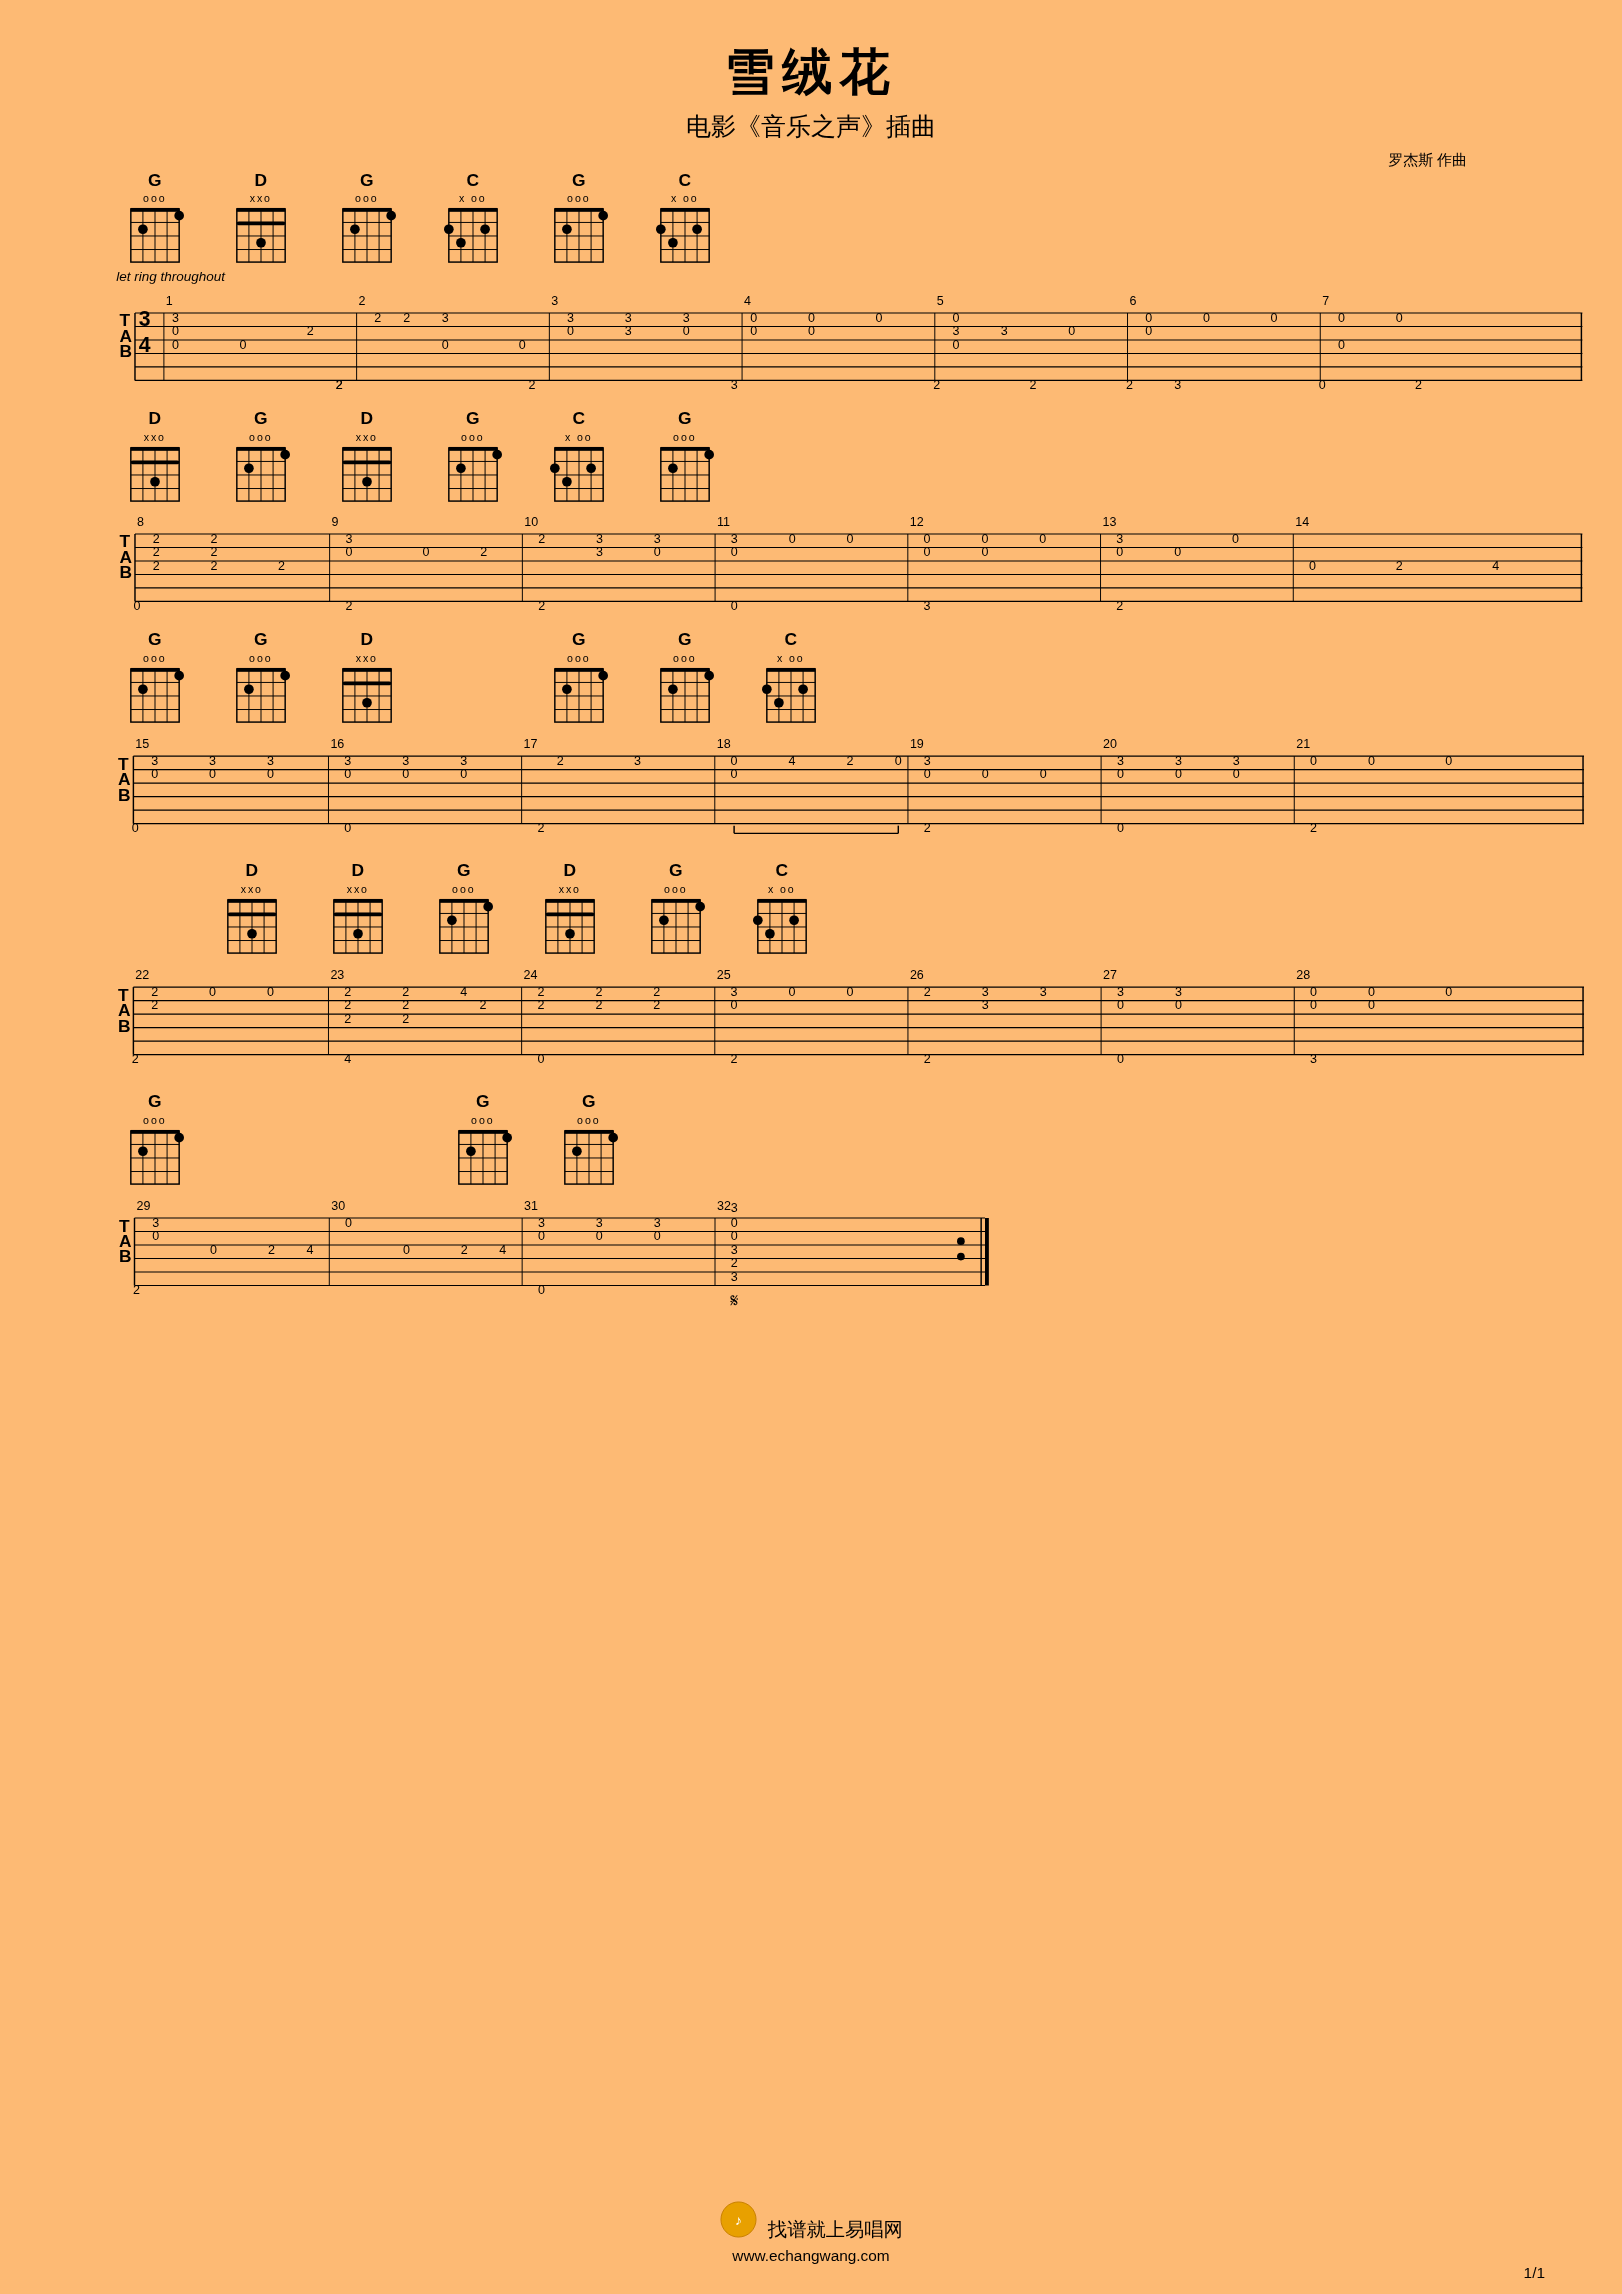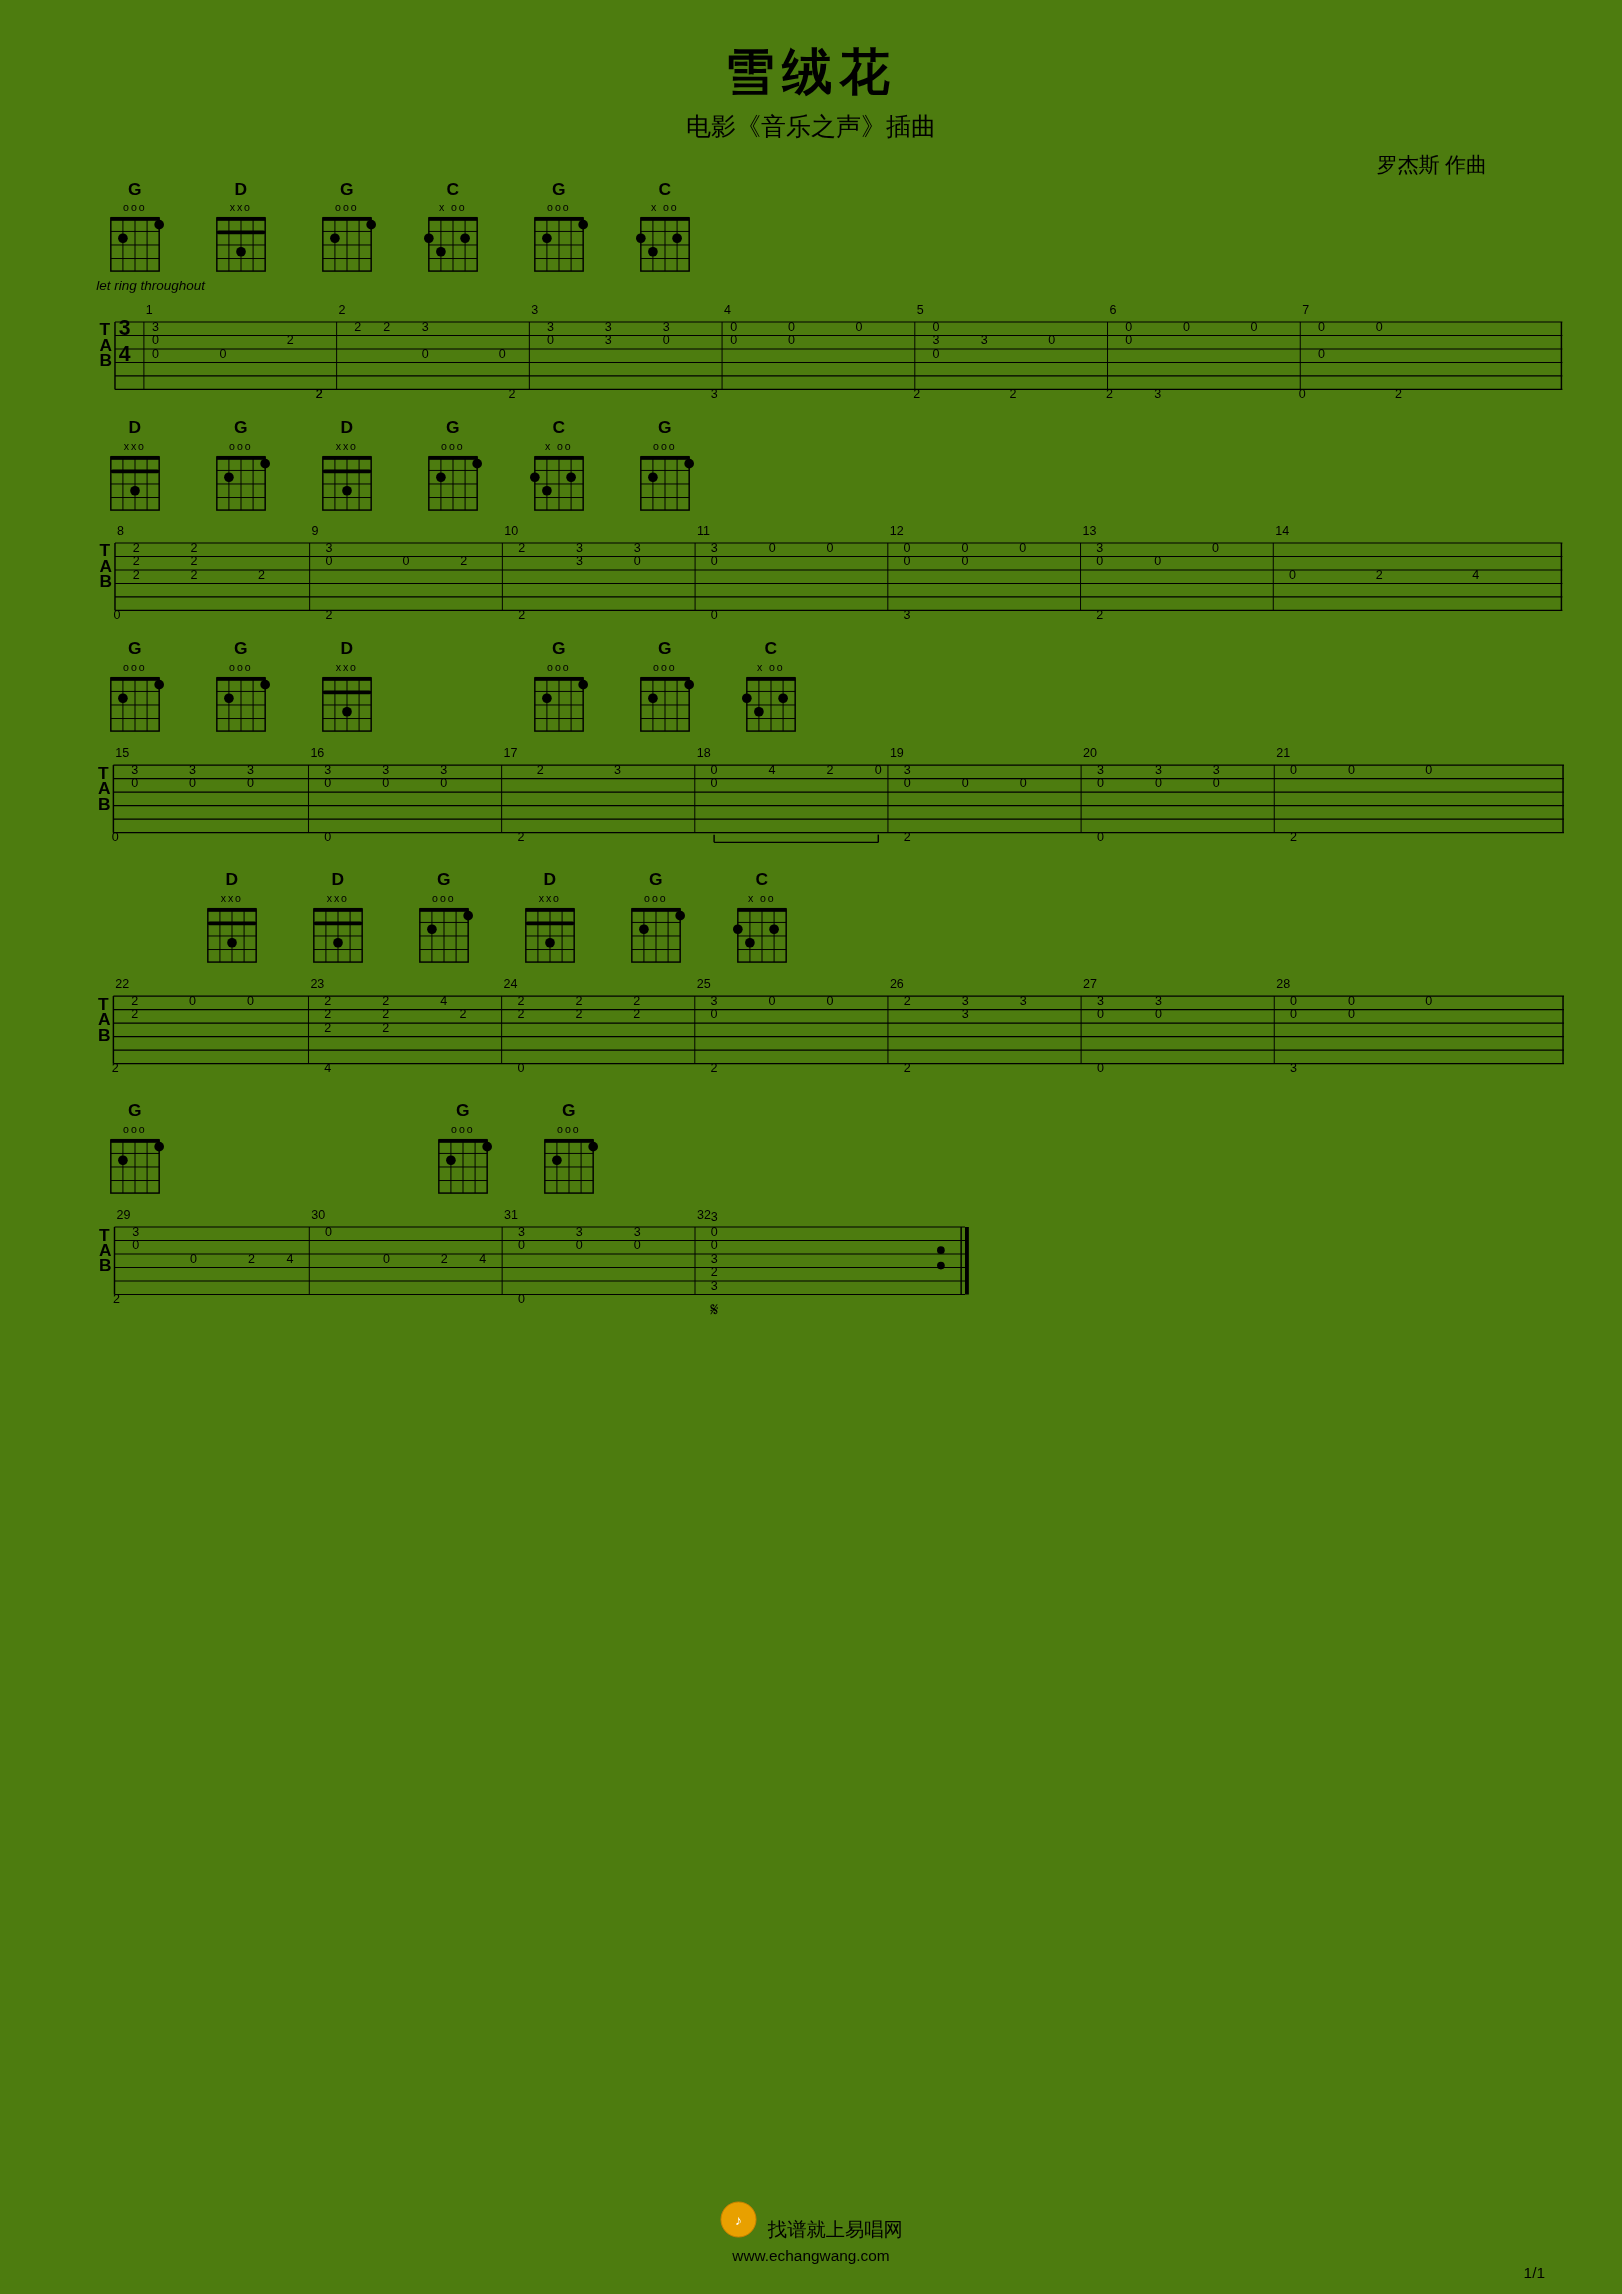--- a/index.html
+++ b/index.html
@@ -7,42 +7,42 @@
       background: #fff;
       font-family: 'Times New Roman', serif;
       width: 1622px;
       min-height: 2294px;
       position: relative;
       color: #000;
     }
     .page {
       width: 1622px;
       min-height: 2294px;
-      background: #4d7c0f;
-      padding: 39px 77px;
+      background: #fdba74;
+      padding: 39px 97px;
       position: relative;
     }
     .title-section {
       text-align: center;
       margin-bottom: 7.7px;
     }
     .main-title {
       font-size: 50px;
       font-weight: bold;
       letter-spacing: 7.7px;
       font-family: 'SimSun', 'STSong', serif;
     }
     .subtitle {
       font-size: 25px;
       font-family: 'SimSun', 'STSong', serif;
       margin-top: 3.9px;
     }
     .composer-line {
       text-align: right;
-      font-size: 21px;
+      font-size: 15px;
       font-family: 'SimSun', 'STSong', serif;
       margin-top: 3.9px;
       padding-right: 58px;
     }
     .tempo-line {
       font-size: 19.3px;
       margin: 7.7px 0 3.9px 19.3px;
       display: flex;
       align-items: center;
     }

